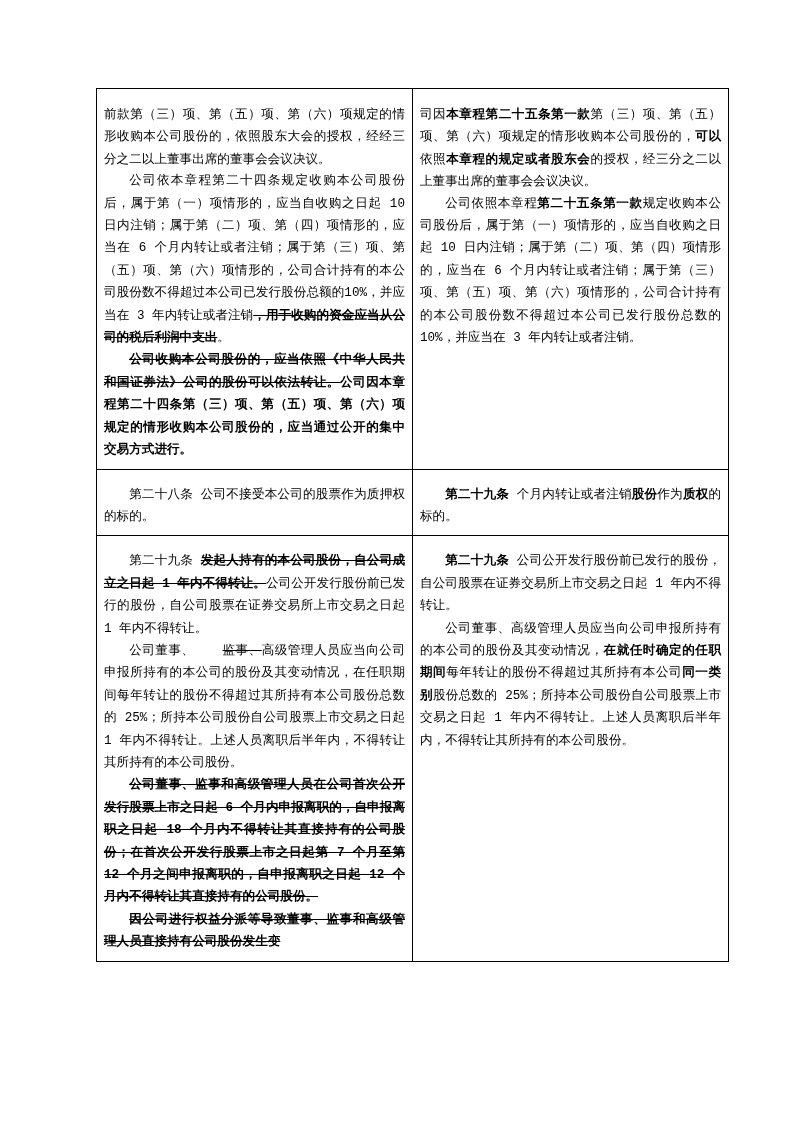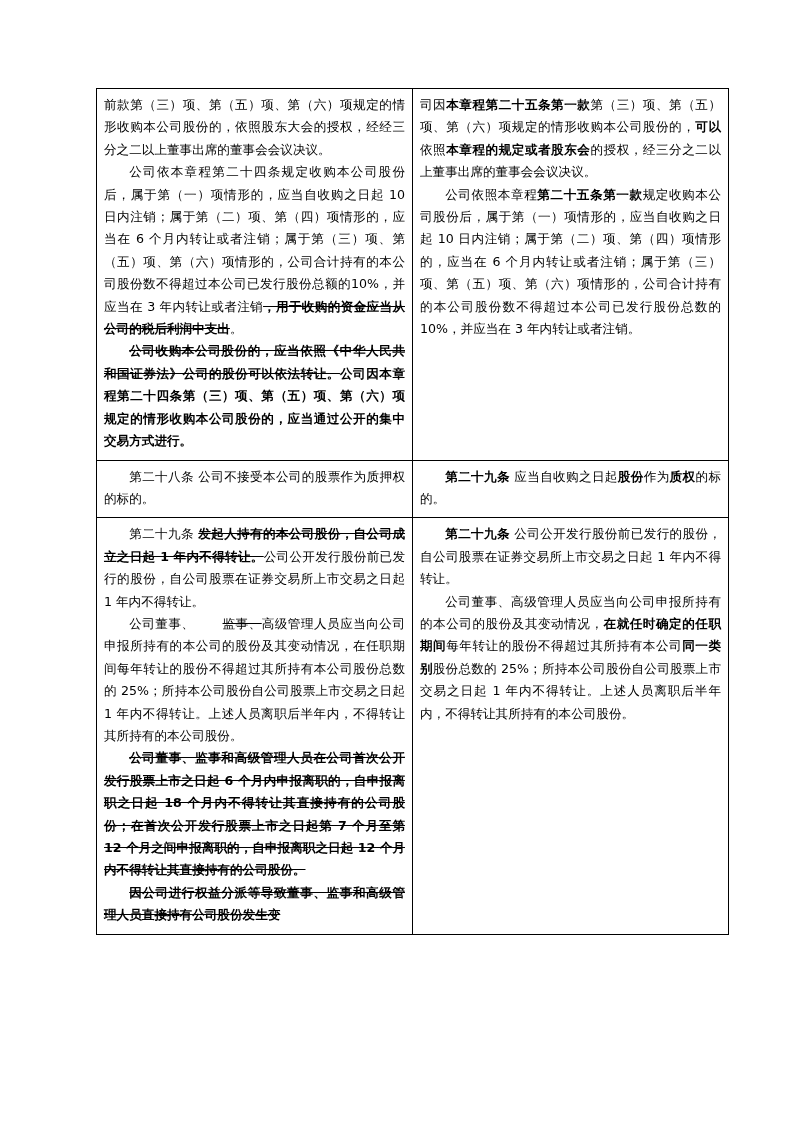--- a/index.html
+++ b/index.html
@@ -21,34 +21,35 @@
     padding: 88px 96px 60px 96px;
   }
   table.doc-table {
     border-collapse: collapse;
     width: 602px;
     table-layout: fixed;
   }
   table.doc-table td {
     border: 1px solid #000000;
     vertical-align: top;
-    padding: 5px 7px 7px 7px;
+    padding: 14px 7px 7px 7px;
     font-size: 12.6px;
     line-height: 1.78;
     font-family: "DejaVu Sans", "Liberation Sans", sans-serif;
   }
   td.col-left { width: 301px; }
   td.col-right { width: 301px; }
   p.para {
     margin: 0;
     text-align: justify;
     text-justify: inter-ideograph;
   }
   p.indent {
     text-indent: 2em;
+    font-family: Liberation Mono, monospace;
   }
   .b { font-weight: bold; }
   .strike { text-decoration: line-through; margin-left: 28px; }
   .bs { font-weight: bold; text-decoration: line-through; }
 </style>
 </head>
 <body>
 
 <div class="page">
   <table class="doc-table">
@@ -62,21 +63,21 @@
           <td class="col-right">
             <p class="para"><span>司因</span><span class="b">本章程第二十五条第一款</span><span>第（三）项、第（五）项、第（六）项规定的情形收购本公司股份的，</span><span class="b">可以</span><span>依照</span><span class="b">本章程的规定或者股东会</span><span>的授权，经三分之二以上董事出席的董事会会议决议。</span></p>
             <p class="para indent"><span>公司依照本章程</span><span class="b">第二十五条第一款</span><span>规定收购本公司股份后，属于第（一）项情形的，应当自收购之日起 10 日内注销；属于第（二）项、第（四）项情形的，应当在 6 个月内转让或者注销；属于第（三）项、第（五）项、第（六）项情形的，公司合计持有的本公司股份数不得超过本公司已发行股份总数的 10%，并应当在 3 年内转让或者注销。</span></p>
           </td>
         </tr>
         <tr>
           <td class="col-left">
             <p class="para indent"><span>第二十八条  公司不接受本公司的股票作为质押权的标的。</span></p>
           </td>
           <td class="col-right">
-            <p class="para indent"><span class="b">第二十九条</span><span>  应当自收购之日起</span><span class="b">股份</span><span>作为</span><span class="b">质权</span><span>的标的。</span></p>
+            <p class="para indent"><span class="b">第二十九条</span><span>  个月内转让或者注销</span><span class="b">股份</span><span>作为</span><span class="b">质权</span><span>的标的。</span></p>
           </td>
         </tr>
         <tr>
           <td class="col-left">
             <p class="para indent"><span>第二十九条  </span><span class="bs">发起人持有的本公司股份，自公司成立之日起 1 年内不得转让。</span><span>公司公开发行股份前已发行的股份，自公司股票在证券交易所上市交易之日起 1 年内不得转让。</span></p>
             <p class="para indent"><span>公司董事、</span><span class="strike">监事、</span><span>高级管理人员应当向公司申报所持有的本公司的股份及其变动情况，在任职期间每年转让的股份不得超过其所持有本公司股份总数的 25%；所持本公司股份自公司股票上市交易之日起 1 年内不得转让。上述人员离职后半年内，不得转让其所持有的本公司股份。</span></p>
             <p class="para indent"><span class="bs">公司董事、监事和高级管理人员在公司首次公开发行股票上市之日起 6 个月内申报离职的，自申报离职之日起 18 个月内不得转让其直接持有的公司股份；在首次公开发行股票上市之日起第 7 个月至第 12 个月之间申报离职的，自申报离职之日起 12 个月内不得转让其直接持有的公司股份。</span></p>
             <p class="para indent"><span class="bs">因公司进行权益分派等导致董事、监事和高级管理人员直接持有公司股份发生变</span></p>
           </td>
           <td class="col-right">

